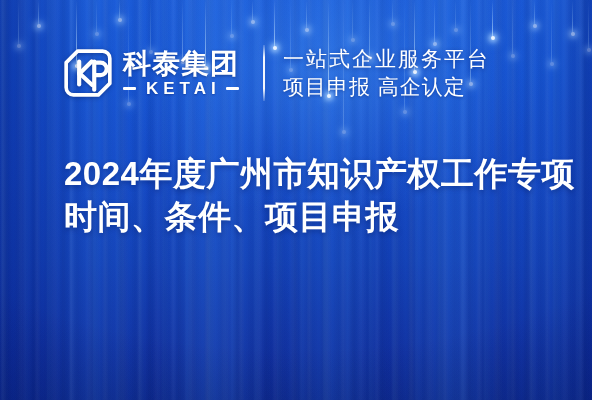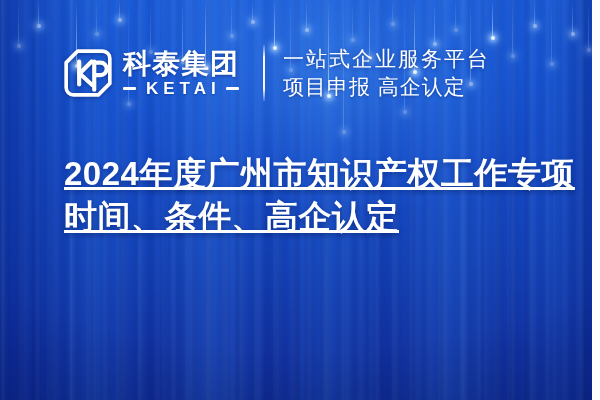--- a/index.html
+++ b/index.html
@@ -218,21 +218,20 @@
     width: 520px;
   }
   .title-line {
     font-size: 33px;
     font-weight: bold;
     color: #ffffff;
     line-height: 43px;
     letter-spacing: 0.5px;
     white-space: nowrap;
     text-shadow: 0 2px 5px rgba(0,20,80,0.38);
-    text-decoration: underline;
   }
 </style>
 </head>
 <body>
 
 <div id="banner">
 
   <div class="bg-base"></div>
   <div class="bg-hsheen"></div>
   <div class="bg-streaks-dark"></div>
@@ -299,16 +298,16 @@
 
     <div class="tagline">
       <div class="tagline-main">一站式企业服务平台</div>
       <div class="tagline-sub">项目申报 高企认定</div>
     </div>
 
   </div>
 
   <div class="title">
     <div class="title-line">2024年度广州市知识产权工作专项</div>
-    <div class="title-line">时间、条件、高企认定</div>
+    <div class="title-line">时间、条件、项目申报</div>
   </div>
 
 </div>
 
 </body></html>

